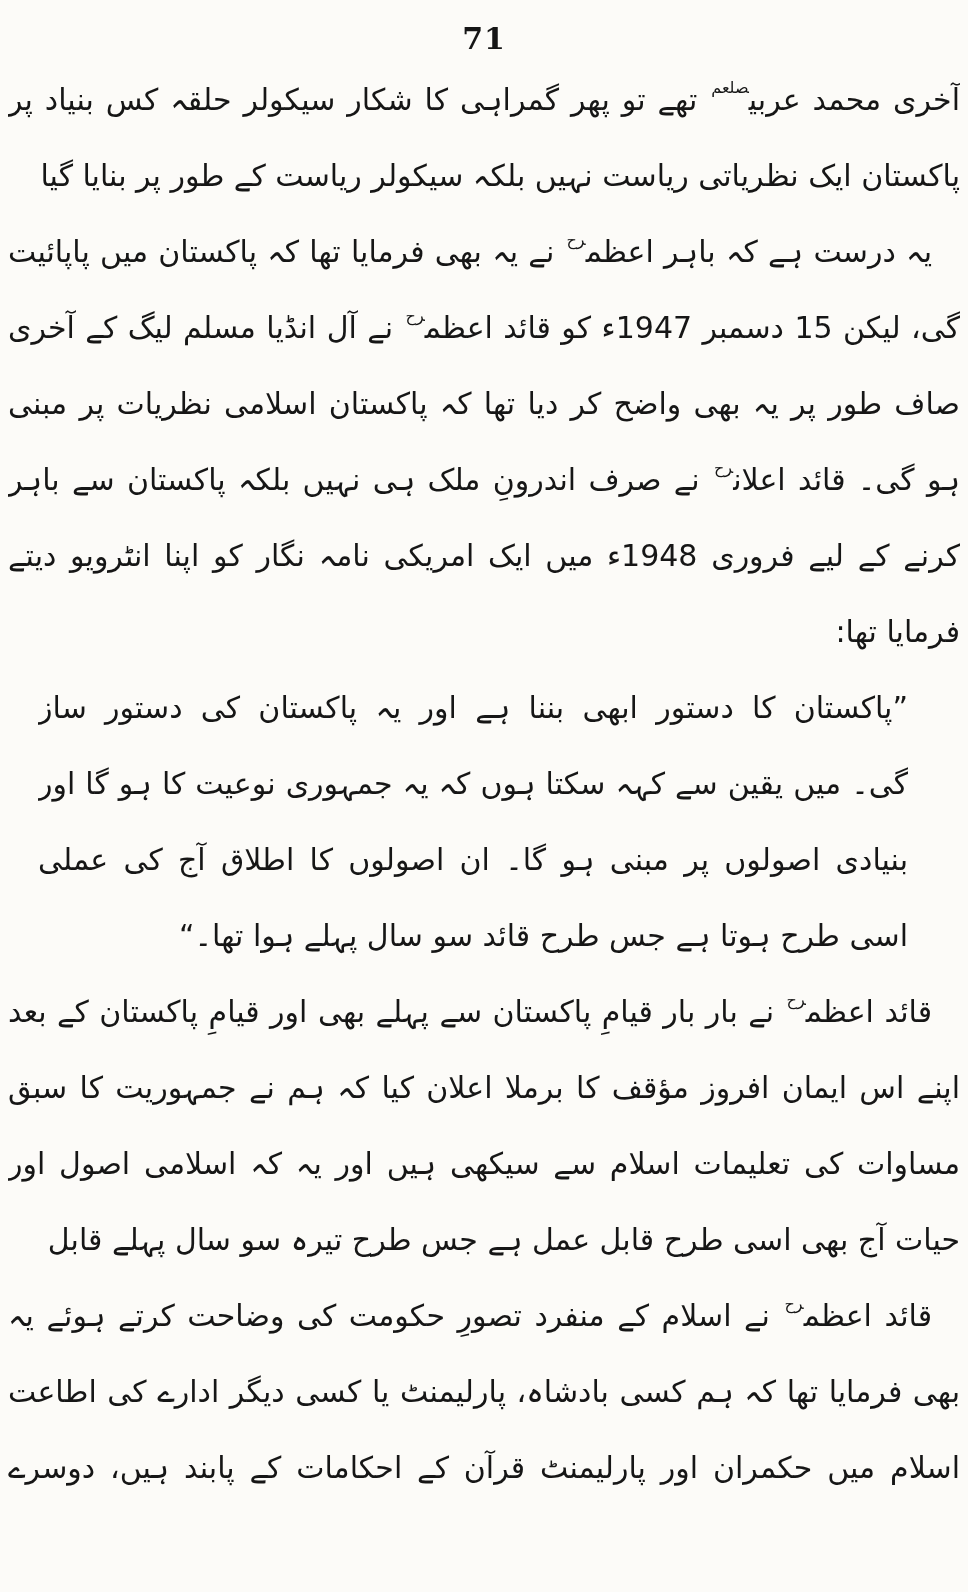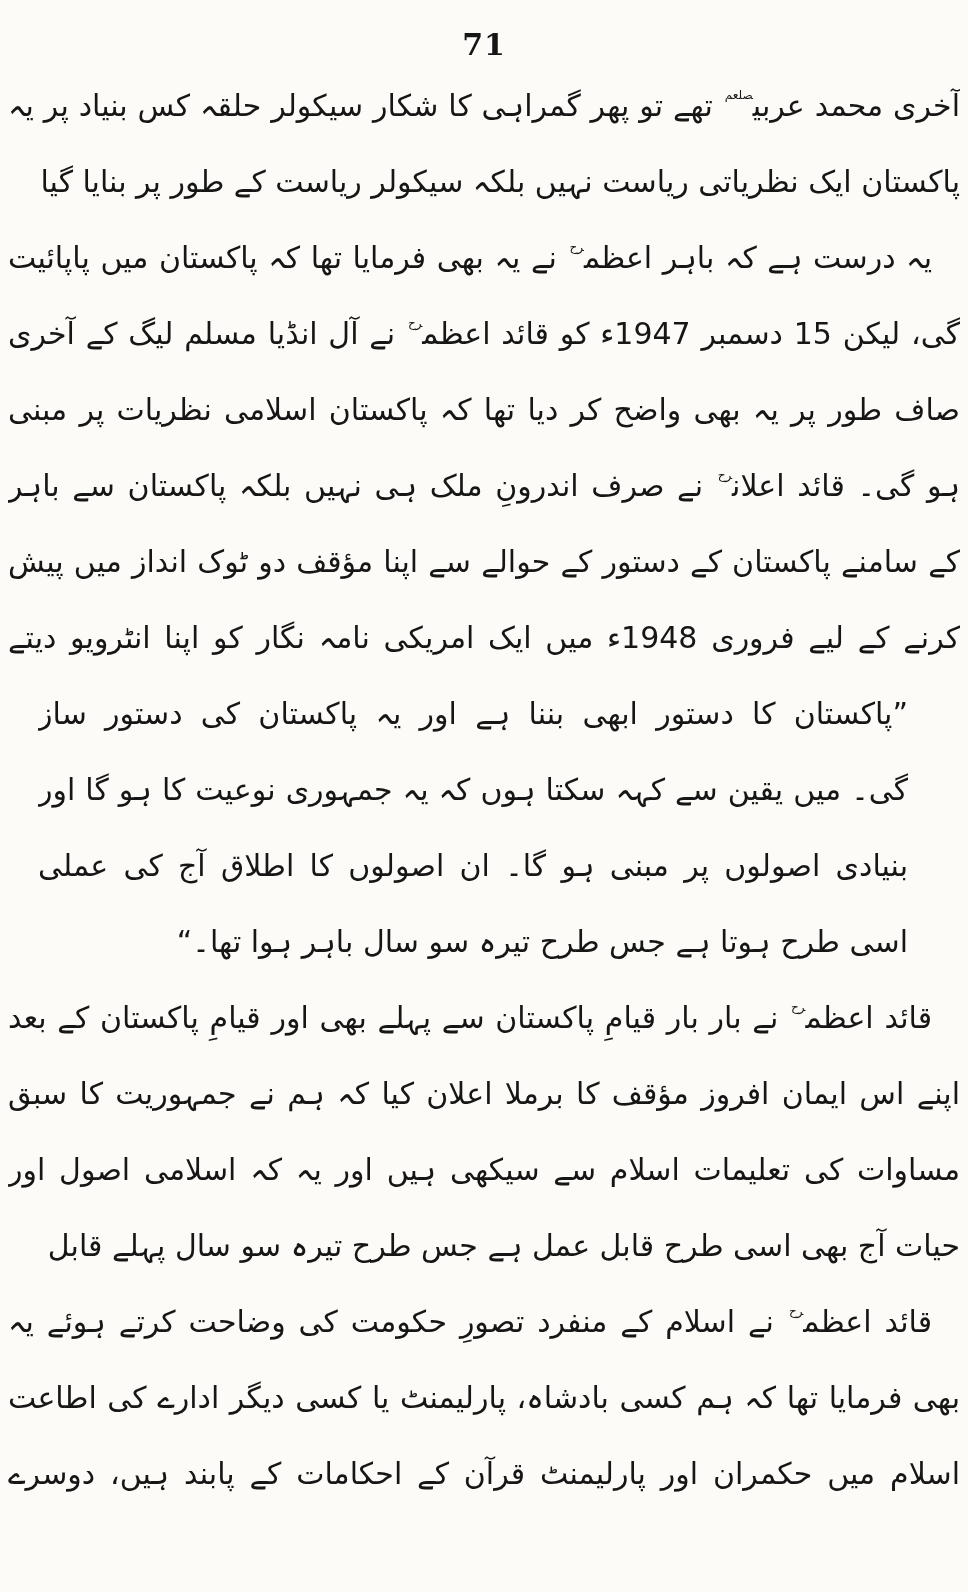--- a/index.html
+++ b/index.html
@@ -10,21 +10,21 @@
     width: 968px;
     height: 1592px;
     background: #fcfbf8;
     color: #161616;
     font-family: "DejaVu Sans", sans-serif;
     overflow: hidden;
   }
   .page {
     width: 952px;
     height: 1392px;
-    margin: 10px auto;
+    margin: 4px auto;
     padding: 0 8px;
     box-sizing: content-box;
   }
   .page-number {
     font-family: "DejaVu Serif", serif;
     font-weight: bold;
     font-size: 30px;
     text-align: center;
     padding-top: 12px;
     height: 46px;
@@ -51,44 +51,44 @@
     text-align-last: right;
   }
   .line.indent {
     text-indent: 28px;
   }
   .line.quote {
     margin-right: 52px;
     margin-left: 30px;
   }
   .honorific {
-    font-size: 12px;
+    font-size: 16px;
     line-height: 0;
     vertical-align: 17px;
     margin-left: 2px;
   }
 </style>
 </head>
 <body>
 
 <div class="page">
   <div class="page-number">71</div>
   <div class="page-body">
       <div class="line body justify"><span>آخری محمد عربی</span><span class="honorific">صلعم</span><span> تھے تو پھر گمراہی کا شکار سیکولر حلقہ کس بنیاد پر یہ دعویٰ کرتا ہے کہ</span></div>
       <div class="line body start"><span>پاکستان ایک نظریاتی ریاست نہیں بلکہ سیکولر ریاست کے طور پر بنایا گیا تھا۔</span></div>
       <div class="line body justify indent"><span>یہ درست ہے کہ باہر اعظم</span><span class="honorific">رح</span><span> نے یہ بھی فرمایا تھا کہ پاکستان میں پاپائیت نہیں ہو</span></div>
       <div class="line body justify"><span>گی، لیکن 15 دسمبر 1947ء کو قائد اعظم</span><span class="honorific">رح</span><span> نے آل انڈیا مسلم لیگ کے آخری اجلاس میں</span></div>
       <div class="line body justify"><span>صاف طور پر یہ بھی واضح کر دیا تھا کہ پاکستان اسلامی نظریات پر مبنی ایک مسلم ریاست</span></div>
       <div class="line body justify"><span>ہو گی۔ قائد اعلان</span><span class="honorific">رح</span><span> نے صرف اندرونِ ملک ہی نہیں بلکہ پاکستان سے باہر بھی پوری دنیا</span></div>
-      <div class="line body justify"><span>کے سامنے پاکستان کے دستور کے حوالے سے اپنا مؤقف دو ٹوک انداز میں پیش</span></div>
       <div class="line body justify"><span>کرنے کے لیے فروری 1948ء میں ایک امریکی نامہ نگار کو اپنا انٹرویو دیتے ہوئے</span></div>
+      <div class="line body start"><span>فرمایا تھا:</span></div>
       <div class="line quote justify"><span>”پاکستان کا دستور ابھی بننا ہے اور یہ پاکستان کی دستور ساز اسمبلی بنائے</span></div>
       <div class="line quote justify"><span>گی۔ میں یقین سے کہہ سکتا ہوں کہ یہ جمہوری نوعیت کا ہو گا اور اسلام کے</span></div>
       <div class="line quote justify"><span>بنیادی اصولوں پر مبنی ہو گا۔ ان اصولوں کا اطلاق آج کی عملی زندگی پر بھی</span></div>
-      <div class="line quote start"><span>اسی طرح ہوتا ہے جس طرح تیرہ سو سال باہر ہوا تھا۔“</span></div>
+      <div class="line quote start"><span>اسی طرح ہوتا ہے جس طرح قائد سو سال پہلے ہوا تھا۔“</span></div>
       <div class="line body justify indent"><span>قائد اعظم</span><span class="honorific">رح</span><span> نے بار بار قیامِ پاکستان سے پہلے بھی اور قیامِ پاکستان کے بعد بھی</span></div>
       <div class="line body justify"><span>اپنے اس ایمان افروز مؤقف کا برملا اعلان کیا کہ ہم نے جمہوریت کا سبق اور انسانی</span></div>
       <div class="line body justify"><span>مساوات کی تعلیمات اسلام سے سیکھی ہیں اور یہ کہ اسلامی اصول اور قرآن کا ضابطۂ</span></div>
       <div class="line body start"><span>حیات آج بھی اسی طرح قابل عمل ہے جس طرح تیرہ سو سال پہلے قابل عمل تھا۔</span></div>
       <div class="line body justify indent"><span>قائد اعظم</span><span class="honorific">رح</span><span> نے اسلام کے منفرد تصورِ حکومت کی وضاحت کرتے ہوئے یہ ارشاد</span></div>
       <div class="line body justify"><span>بھی فرمایا تھا کہ ہم کسی بادشاہ، پارلیمنٹ یا کسی دیگر ادارے کی اطاعت نہیں کرتے بلکہ</span></div>
       <div class="line body justify"><span>اسلام میں حکمران اور پارلیمنٹ قرآن کے احکامات کے پابند ہیں، دوسرے الفاظ میں</span></div>
     </div>
 </div>
 

